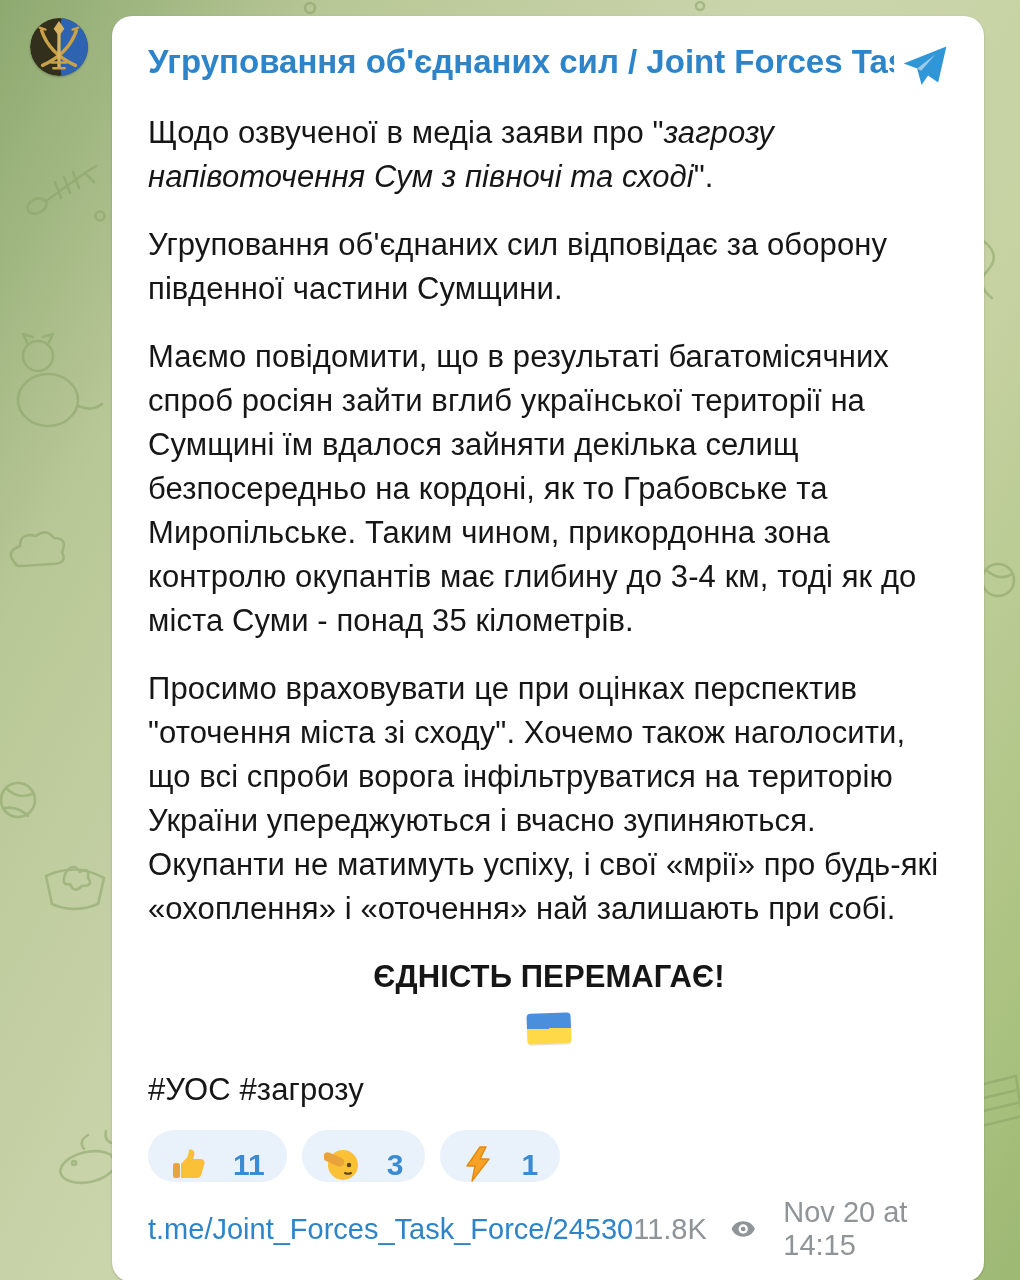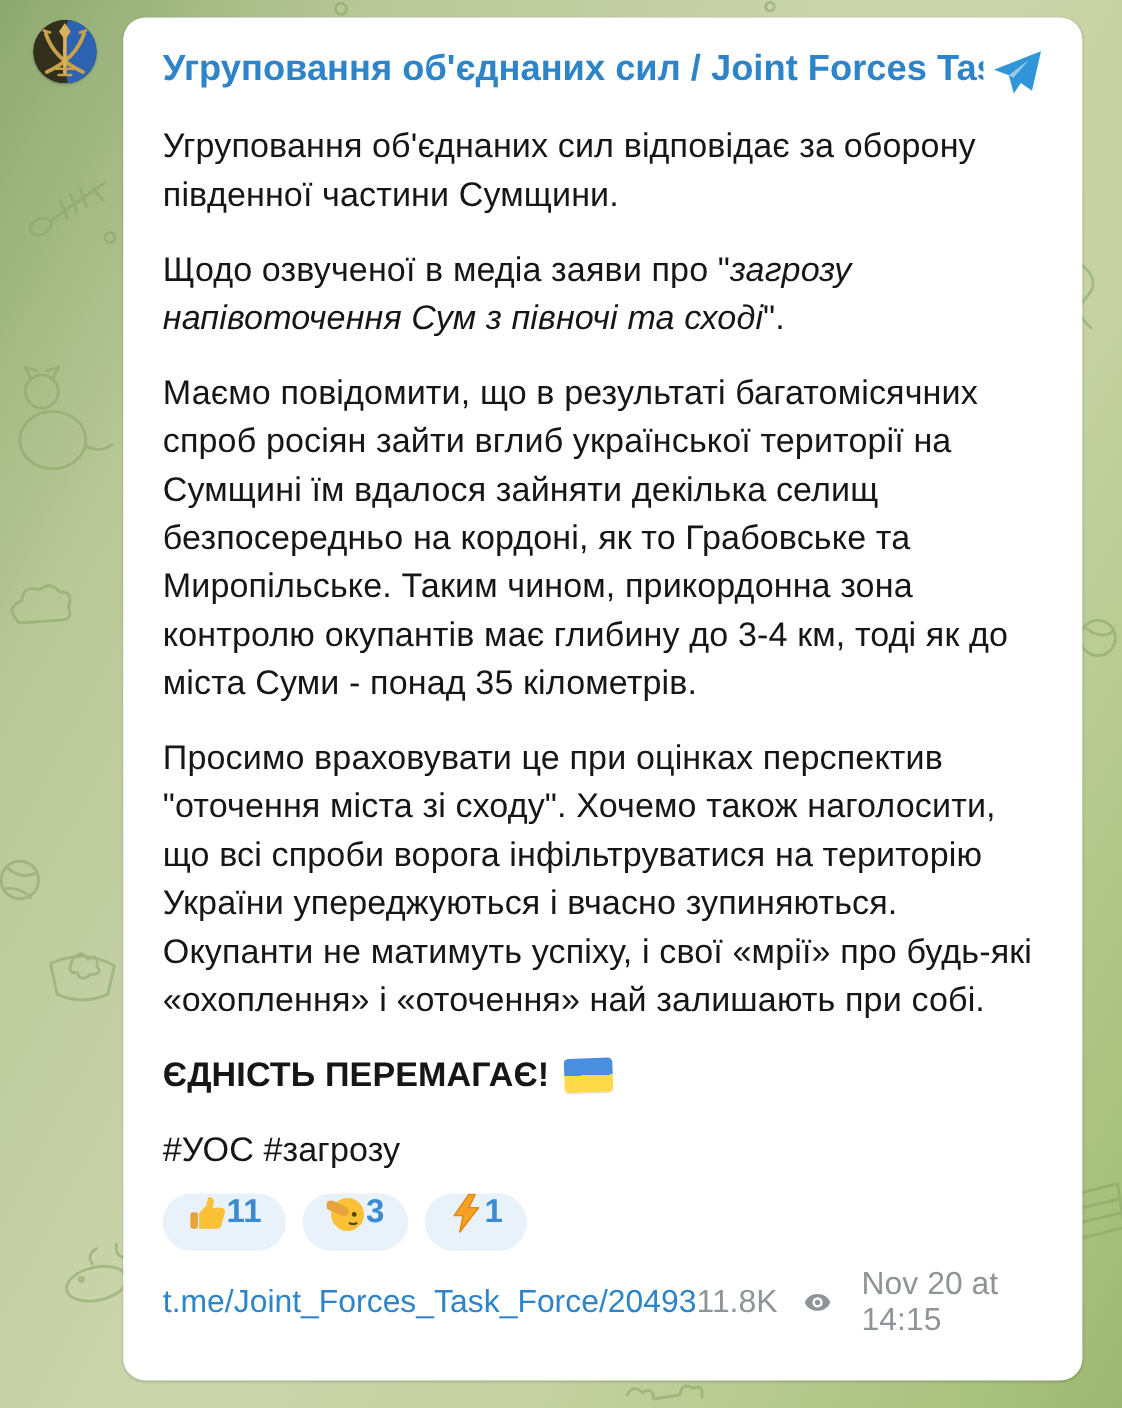--- a/index.html
+++ b/index.html
@@ -23,29 +23,29 @@
   }
   .title-row{display:flex; justify-content:space-between; align-items:flex-start;}
   .channel-name{
     color:#2e84c9; font-size:33px; font-weight:bold; line-height:40px;
     white-space:nowrap; overflow:hidden; max-width:760px; cursor:pointer;
   }
   .plane{flex:0 0 auto; margin:3px 2px 0 8px;}
   .headline{margin-top:10px; font-size:31px; font-weight:bold; color:#141414; line-height:42px;}
   .para{margin-top:24px; font-size:31px; color:#161616; line-height:44px; letter-spacing:.1px;}
   .para .it{font-style:italic;}
-  .para.bold-line{font-weight:bold; display:flex; align-items:center; gap:14px;}
+  .para.bold-line{font-weight:bold; display:flex; align-items:center; gap:14px;flex-direction:column;}
   .flag{
     display:inline-block; width:44px; height:31px; border-radius:4px; overflow:hidden;
     background:linear-gradient(#4a8ede 0 50%, #ffd948 50% 100%);
     transform:rotate(-2deg); box-shadow:0 1px 1px rgba(0,0,0,.15);
   }
   .reactions{display:flex; gap:15px; margin-top:18px;}
   .reaction-pill{
-    display:flex; align-items:flex-start; gap:0; height:52px; padding:0 22px;
+    display:flex; align-items:flex-end; gap:27px; height:52px; padding:0 22px;
     background:#e9f1fb; border-radius:26px; cursor:pointer;
   }
   .reaction-count{color:#3a8bd2; font-size:30px; font-weight:bold;}
   .footer{display:flex; justify-content:space-between; align-items:center; margin-top:14px;}
   .post-link{color:#2e84c9; font-size:29px; text-decoration:none; cursor:pointer;}
   .meta{display:flex; align-items:center; gap:12px; color:#8f9499; font-size:29px;}
   .meta .views{margin-right:12px;}
   .meta .date{margin-left:16px;}
   .emoji-svg{display:block;}
 </style>
@@ -137,23 +137,23 @@
 
     <div class="title-row">
       <div class="channel-name">Угруповання об'єднаних сил / Joint Forces Task F...</div>
       <svg class="plane" width="46" height="42" viewBox="0 0 24 22">
         <path d="M23.2 0.8 L0.8 9.7 l7.1 2.6 L10.2 21 l3.4-5 5.3 3.7 L23.2 0.8z" fill="#2f96d8"></path>
         <path d="M7.9 12.3 l9.6 -7.4 -7.5 8.6 z" fill="#9ecbec"></path>
       </svg>
     </div>
 
 
+    <div class="para"><span>Щодо озвученої в медіа заяви про "</span><span class="it">загрозу напівоточення Сум з півночі та сході</span><span>".</span></div>
+
     <div class="para">Угруповання об'єднаних сил відповідає за оборону південної частини Сумщини.</div>
-
-    <div class="para"><span>Щодо озвученої в медіа заяви про "</span><span class="it">загрозу напівоточення Сум з півночі та сході</span><span>".</span></div>
 
     <div class="para">Маємо повідомити, що в результаті багатомісячних спроб росіян зайти вглиб української території на Сумщині їм вдалося зайняти декілька селищ безпосередньо на кордоні, як то Грабовське та Миропільське. Таким чином, прикордонна зона контролю окупантів має глибину до 3-4 км, тоді як до міста Суми - понад 35 кілометрів.</div>
 
     <div class="para">Просимо враховувати це при оцінках перспектив "оточення міста зі сходу". Хочемо також наголосити, що всі спроби ворога інфільтруватися на територію України упереджуються і вчасно зупиняються. Окупанти не матимуть успіху, і свої «мрії» про будь-які «охоплення» і «оточення» най залишають при собі.</div>
 
     <div class="para bold-line">
       <span>ЄДНІСТЬ ПЕРЕМАГАЄ!</span>
       <span class="flag"></span>
     </div>
 
@@ -182,21 +182,21 @@
       <div class="reaction-pill">
         <svg width="32" height="36" viewBox="0 0 28 36" class="emoji-svg">
           <path d="M16 1 L3 20 h8 L8 35 L25 13 h-9 L22 1 z" fill="#f7a226" stroke="#e18a12" stroke-width="1.4" stroke-linejoin="round"></path>
         </svg>
         <span class="reaction-count">1</span>
       </div>
 
     </div>
 
     <div class="footer">
-      <a class="post-link">t.me/Joint_Forces_Task_Force/20493</a>
+      <a class="post-link">t.me/Joint_Forces_Task_Force/24530</a>
       <div class="meta">
         <span class="views">11.8K</span>
         <svg width="30" height="20" viewBox="0 0 24 16" class="emoji-svg">
           <path d="M12 0.5 C6.6 0.5 2.4 3.5 0.6 8 C2.4 12.5 6.6 15.5 12 15.5 C17.4 15.5 21.6 12.5 23.4 8 C21.6 3.5 17.4 0.5 12 0.5 Z" fill="#8f9499"></path>
           <circle cx="12" cy="8" r="4.6" fill="#ffffff"></circle>
           <circle cx="12" cy="8" r="2.3" fill="#8f9499"></circle>
         </svg>
         <span class="date">Nov 20 at 14:15</span>
       </div>
     </div>

